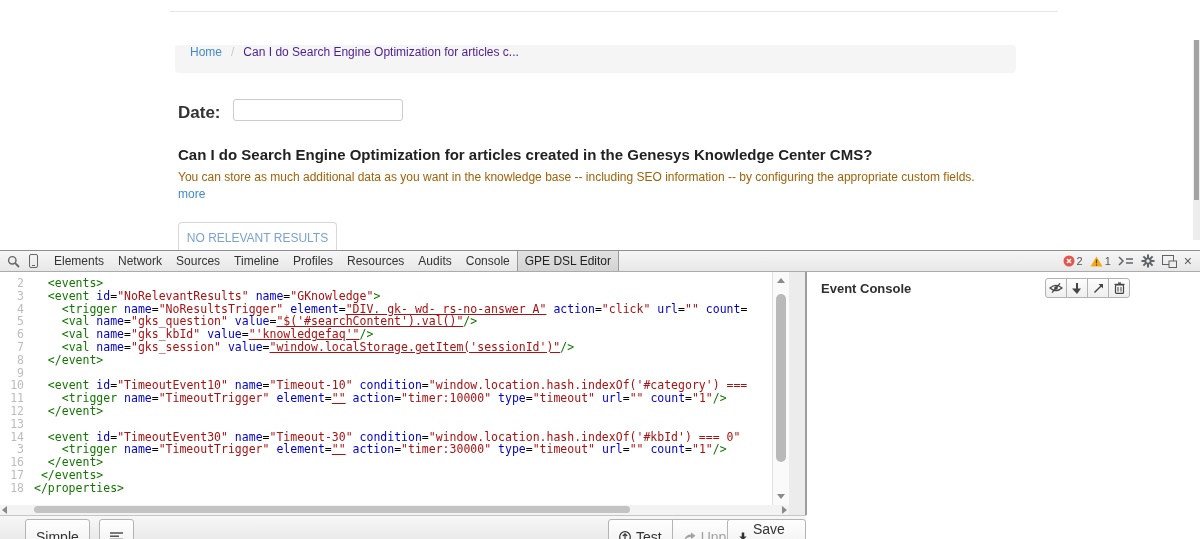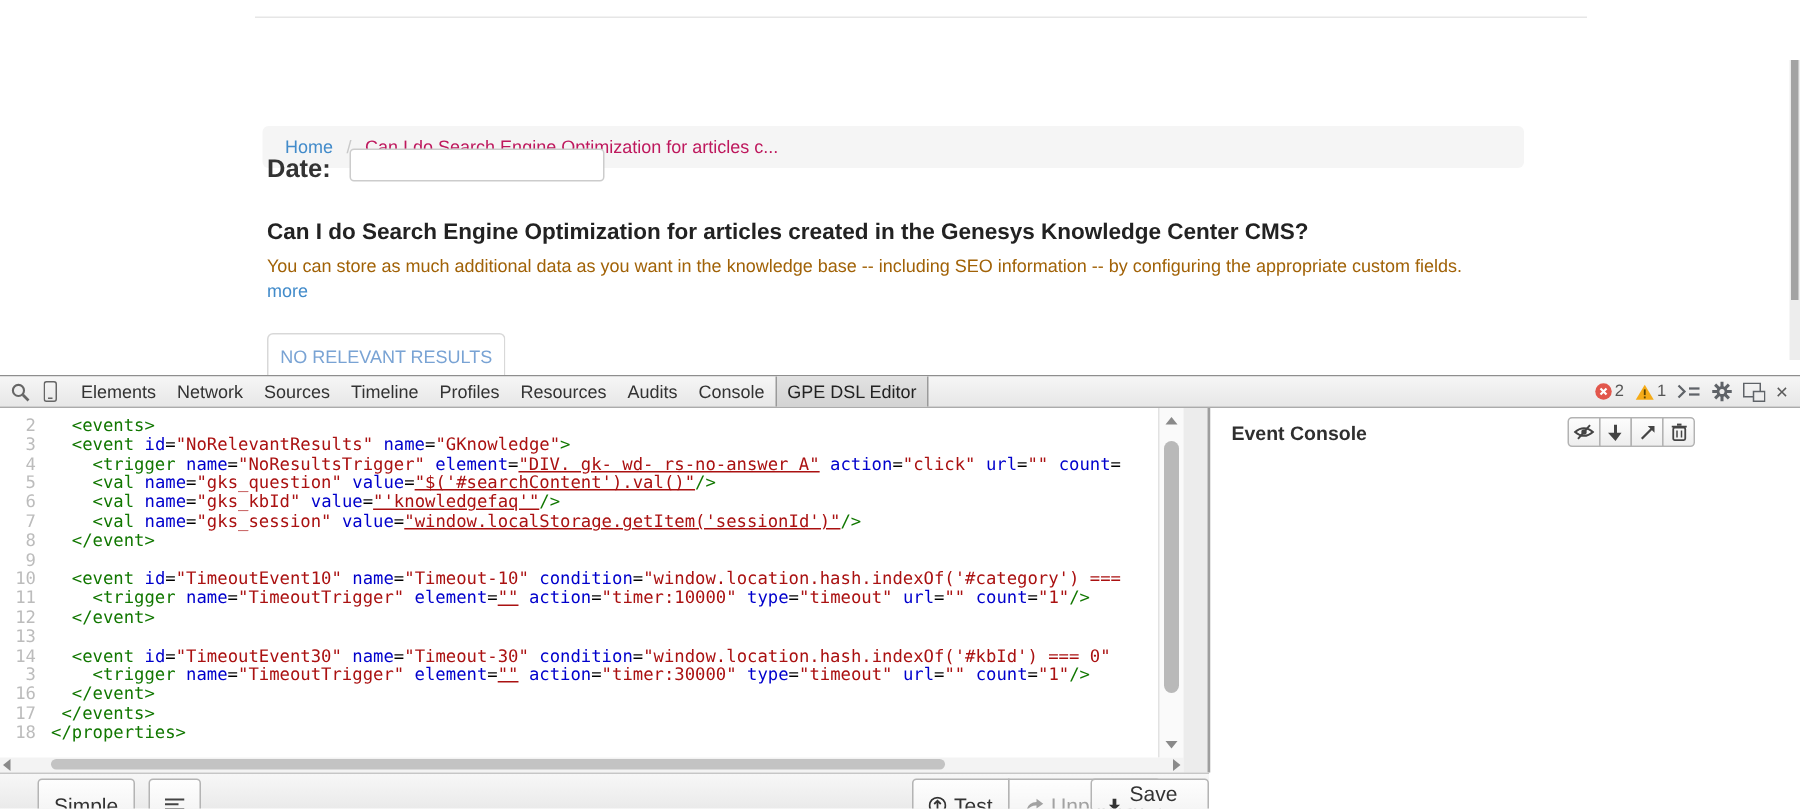--- a/index.html
+++ b/index.html
@@ -3,25 +3,25 @@
 <meta charset="utf-8">
 <style>
   html,body{margin:0;padding:0;background:#fff;}
   body{width:1200px;height:539px;position:relative;overflow:hidden;
        font-family:"Liberation Sans",sans-serif;color:#333;}
   .abs{position:absolute;}
 
   
   .top-rule{left:170px;top:11px;width:888px;height:1px;background:#e6e6e6;}
   .breadcrumb{left:175px;top:45px;width:841px;height:28px;background:#f5f5f5;
-      border-radius:4px;display:flex;align-items:center;padding:0 15px;
-      box-sizing:border-box;font-size:12px;margin-top:39px;}
+      border-radius:4px;display:flex;padding:0 15px;
+      box-sizing:border-box;font-size:12px;}
   .bc-home{color:#428bca;text-decoration:none;cursor:pointer;}
   .bc-sep{color:#c9c9c9;margin:0 9px;}
-  .bc-cur{color:#be185d;}
+  .bc-cur{color:#4c1d95;}
   .date-label{left:178px;top:103px;font-size:17px;font-weight:bold;color:#333;}
   .date-input{left:233px;top:99px;width:156px;height:20px;border:1px solid #ccc;
       border-radius:3px;font-size:12px;padding:0 6px;outline:none;}
   .q-title{left:178px;top:146px;width:960px;font-size:15px;font-weight:bold;color:#222;}
   .q-answer{left:178px;top:170px;width:1005px;font-size:12px;color:#a16207;line-height:15px;}
   .more-link{left:178px;top:187px;font-size:12px;color:#428bca;cursor:pointer;}
   .nrr-tab{left:178px;top:222px;width:157px;height:29px;background:#fff;
       border:1px solid #d8d8d8;border-bottom:none;border-radius:4px 4px 0 0;
       display:flex;align-items:center;justify-content:center;
       color:#79a3d4;font-size:12px;cursor:pointer;}

